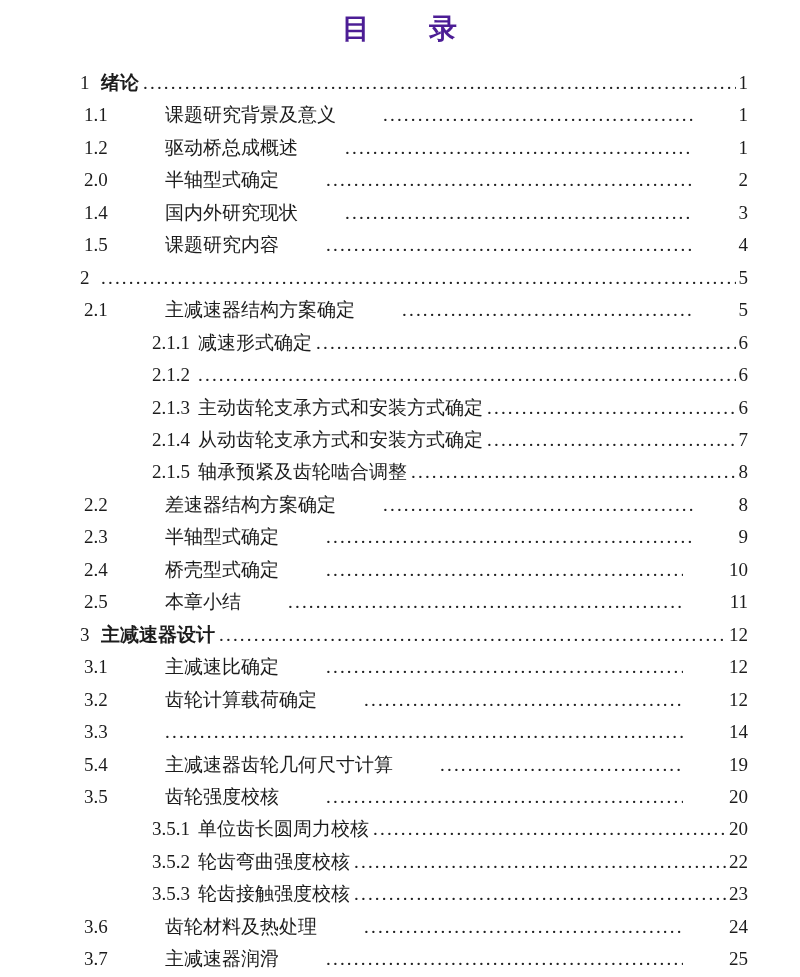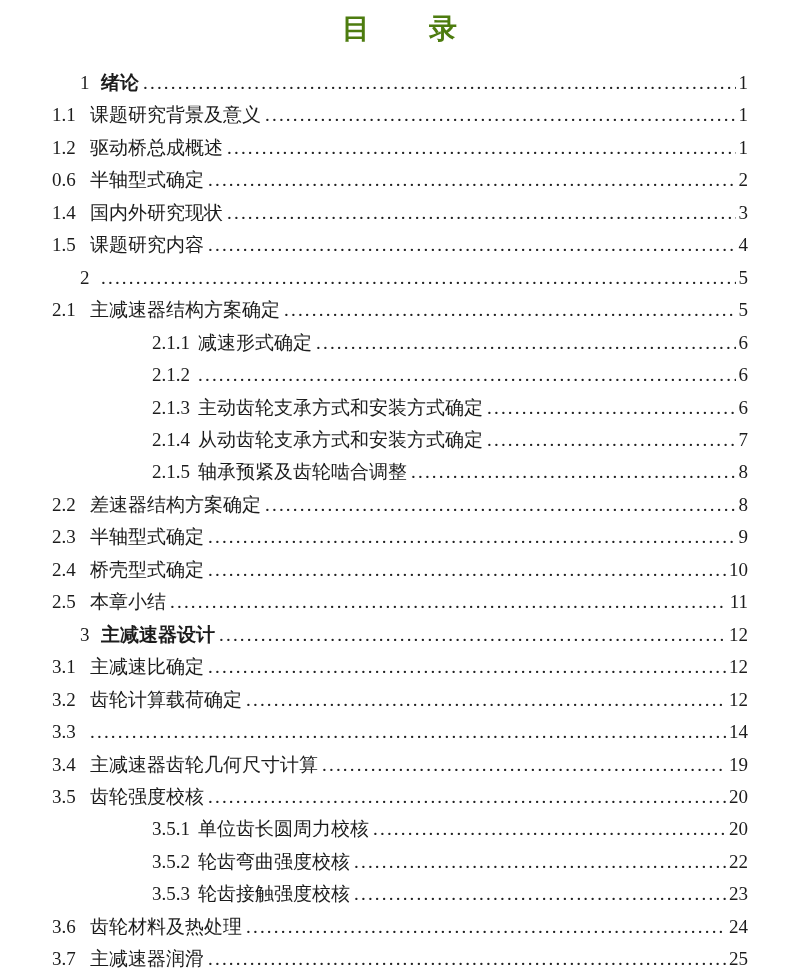--- a/index.html
+++ b/index.html
@@ -31,21 +31,21 @@
     padding-right: 52px;
   }
   .toc-row {
     display: flex;
     align-items: baseline;
     line-height: 32.45px;
     font-size: 19px;
     white-space: nowrap;
   }
   .toc-row.level-1 { padding-left: 80px; }
-  .toc-row.level-2 { padding-left: 52px; }
+  .toc-row.level-2 { padding-left: 84px; gap: 43px; }
   .toc-row.level-3 { padding-left: 152px; }
   .toc-num {
     flex: none;
     font-family: "Liberation Serif", serif;
   }
   .level-1 .toc-num { width: 21px; }
   .level-2 .toc-num { width: 38px; }
   .level-3 .toc-num { width: 46px; }
   .toc-entry-title {
     flex: none;
@@ -73,21 +73,21 @@
     flex: none;
     padding-left: 3px;
     text-align: right;
     font-family: "Liberation Serif", serif;
   }
 </style>
 </head>
 <body>
 
 <div class="doc-page" style="color: rgb(28, 28, 28);">
-  <div class="doc-title" style="color: #4d7c0f;">目　　录</div>
+  <div class="doc-title" style="color: #4c1d95;">目　　录</div>
 
   <div class="toc-list">
       <div class="toc-row level-1">
     <span class="toc-num">1</span>
     <span class="toc-entry-title">绪论</span>
     <span class="toc-leader"></span>
     <span class="toc-page-num">1</span>
   </div>
       <div class="toc-row level-2">
     <span class="toc-num">1.1</span>
@@ -95,21 +95,21 @@
     <span class="toc-leader"></span>
     <span class="toc-page-num">1</span>
   </div>
       <div class="toc-row level-2">
     <span class="toc-num">1.2</span>
     <span class="toc-entry-title">驱动桥总成概述</span>
     <span class="toc-leader"></span>
     <span class="toc-page-num">1</span>
   </div>
       <div class="toc-row level-2">
-    <span class="toc-num">0.6</span>
+    <span class="toc-num">2.0</span>
     <span class="toc-entry-title">半轴型式确定</span>
     <span class="toc-leader"></span>
     <span class="toc-page-num">2</span>
   </div>
       <div class="toc-row level-2">
     <span class="toc-num">1.4</span>
     <span class="toc-entry-title">国内外研究现状</span>
     <span class="toc-leader"></span>
     <span class="toc-page-num">3</span>
   </div>
@@ -200,21 +200,21 @@
     <span class="toc-entry-title">齿轮计算载荷确定</span>
     <span class="toc-leader"></span>
     <span class="toc-page-num">12</span>
   </div>
       <div class="toc-row level-2">
     <span class="toc-num">3.3</span>
     <span class="toc-leader"></span>
     <span class="toc-page-num">14</span>
   </div>
       <div class="toc-row level-2">
-    <span class="toc-num">3.4</span>
+    <span class="toc-num">5.4</span>
     <span class="toc-entry-title">主减速器齿轮几何尺寸计算</span>
     <span class="toc-leader"></span>
     <span class="toc-page-num">19</span>
   </div>
       <div class="toc-row level-2">
     <span class="toc-num">3.5</span>
     <span class="toc-entry-title">齿轮强度校核</span>
     <span class="toc-leader"></span>
     <span class="toc-page-num">20</span>
   </div>

